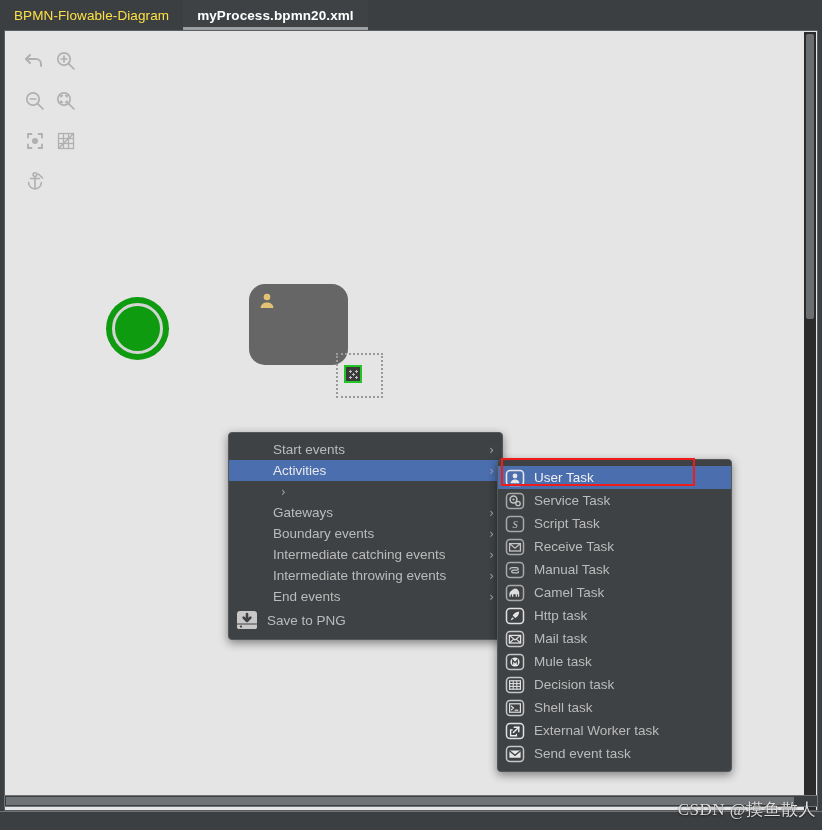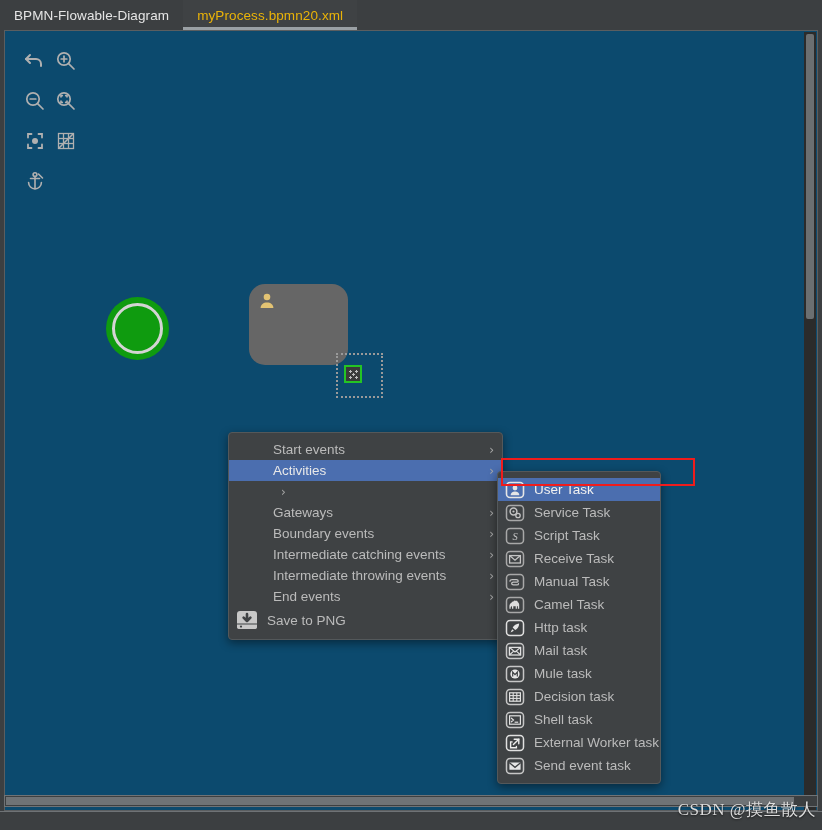--- a/index.html
+++ b/index.html
@@ -11,40 +11,40 @@
   }
   #app { position: relative; width: 822px; height: 830px; background: #3c3f41; }
 
   
   .tabbar {
     position: absolute; left: 0; top: 0; width: 822px; height: 30px;
     background: #3c3f41; display: flex; align-items: stretch;
   }
   .tab {
     display: flex; align-items: center; padding: 0 14px;
-    font-size: 13.5px; color: #e5e5e5; white-space: nowrap;
+    font-size: 13.5px; color: #fde047; white-space: nowrap;
     position: relative; letter-spacing: .1px;
   }
-  .tab.active { color: #eab308; background: #3f4244; }
+  .tab.active { color: #ffffff; background: #3f4244; font-weight: bold; }
   .tab.active::after {
     content: ""; position: absolute; left: 0; right: 0; bottom: 0;
     height: 3px; background: #9aa0a4;
   }
 
   
   .editor {
     position: absolute; left: 4px; top: 30px;
     width: 814px; height: 781px;
     border: 1px solid #5b5e60;
     background: #2b2b2b;
     overflow: hidden;
   }
   .canvas {
     position: absolute; left: 0; top: 0; right: 0; bottom: 0;
-    background: #0c4a6e;
+    background: #e5e5e5;
   }
 
   
   .toolbar {
     position: absolute; left: 14px; top: 14px;
     display: grid; grid-template-columns: 31px 31px;
     gap: 9px 0px;
   }
   .tool {
     width: 31px; height: 31px; display: flex;
@@ -98,21 +98,21 @@
   
   .menu {
     position: absolute;
     background: #3f4244;
     border: 1px solid #54585a;
     border-radius: 4px;
     box-shadow: 0 3px 10px rgba(0,0,0,.45);
     padding: 6px 0;
   }
   .menu-main { left: 223px; top: 401px; width: 275px; }
-  .menu-sub  { left: 492px; top: 440px; width: 164px; }
+  .menu-sub  { left: 492px; top: 428px; width: 235px; }
 
   .mi {
     display: flex; align-items: center;
     height: 21px; padding: 0 8px 0 0;
     color: #bbbbbb; font-size: 13.5px; white-space: nowrap;
   }
   .menu-main .mi { padding-left: 44px; height: 21px; }
   .menu-main .mi.selected { background: #4b6eaf; color: #e8e8e8; gap: 15px; }
   .mi-label { flex: 1; }
   .mi-arrow {

